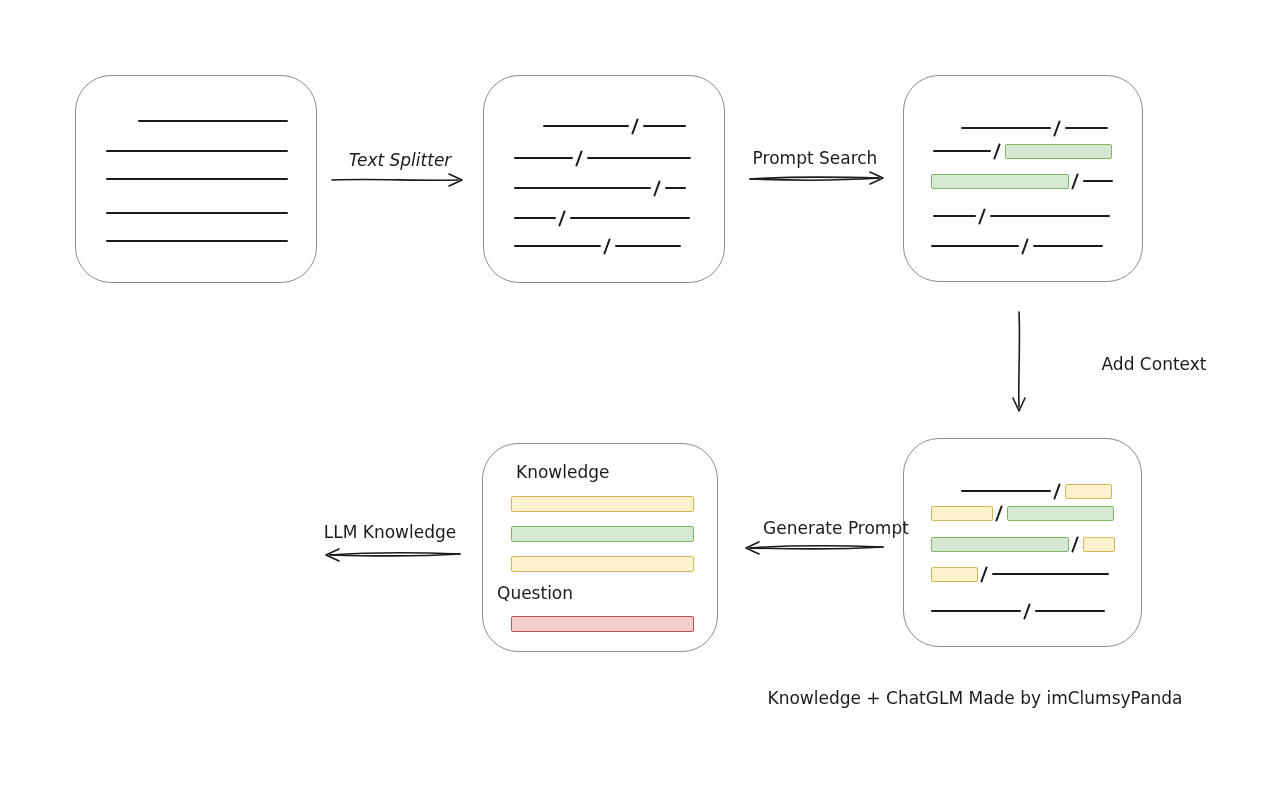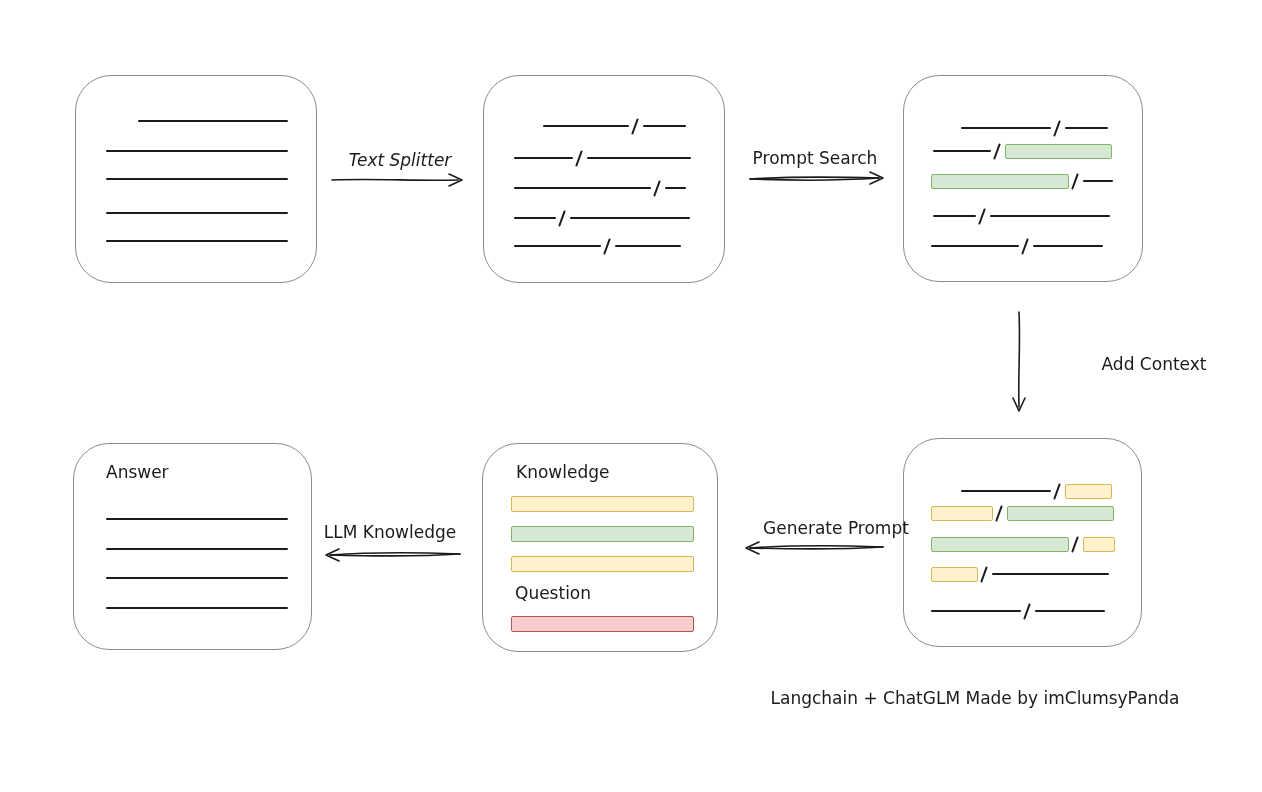--- a/index.html
+++ b/index.html
@@ -37,21 +37,21 @@
   }
   .bar{
     position:absolute;height:16px;border:1.5px solid;border-radius:2px;
     box-sizing:border-box;
   }
   .box-label{
     position:absolute;font-size:17px;line-height:20px;
     white-space:nowrap;color:#1b1b1b;
   }
   .knowledge-pos{left:33px;top:18px;}
-  .question-pos{left:32px;top:139px;}
+  .question-pos{left:14px;top:139px;}
   .answer-pos{left:32px;top:18px;}
   .arrow-label{
     position:absolute;transform:translate(-50%,-50%);
     font-size:17px;white-space:nowrap;color:#1b1b1b;
   }
   .caption{
     position:absolute;left:975px;top:698px;
     transform:translate(-50%,-50%);
     font-size:17px;white-space:nowrap;color:#1b1b1b;
   }
@@ -191,36 +191,21 @@
 
   <div class="box" style="left: 482px; top: 443px; width: 236px; height: 209px;">
     <div class="box-label knowledge-pos">Knowledge</div>
     <div class="box-label question-pos">Question</div>
   <div class="bar" style="left: 28px; top: 52px; width: 183px; background: rgb(255, 242, 204); border-color: rgb(214, 182, 86);"></div>
       <div class="bar" style="left: 28px; top: 82px; width: 183px; background: rgb(213, 232, 212); border-color: rgb(130, 179, 102);"></div>
       <div class="bar" style="left: 28px; top: 112px; width: 183px; background: rgb(255, 242, 204); border-color: rgb(214, 182, 86);"></div>
       <div class="bar" style="left: 28px; top: 172px; width: 183px; background: rgb(248, 206, 204); border-color: rgb(184, 84, 80);"></div>
     </div>
 
-  <div class="box" style="left: 73px; top: 443px; width: 239px; height: 207px;">
-    <div class="box-label answer-pos">Answer</div>
-  <div class="text-row" style="left: 32px; top: 66px;">
-        <div class="seg-line" style="width: 182px;"></div>
-      </div>
-      <div class="text-row" style="left: 32px; top: 96px;">
-        <div class="seg-line" style="width: 182px;"></div>
-      </div>
-      <div class="text-row" style="left: 32px; top: 125px;">
-        <div class="seg-line" style="width: 182px;"></div>
-      </div>
-      <div class="text-row" style="left: 32px; top: 155px;">
-        <div class="seg-line" style="width: 182px;"></div>
-      </div>
-    </div>
 
   <div class="arrow-label" style="left: 400px; top: 160px; font-style: italic;">Text Splitter</div>
   <div class="arrow-label" style="left: 815px; top: 158px;">Prompt Search</div>
   <div class="arrow-label" style="left: 1154px; top: 364px;">Add Context</div>
   <div class="arrow-label" style="left: 812px; top: 528px; margin-left: 24px;">Generate Prompt</div>
   <div class="arrow-label" style="left: 390px; top: 532px;">LLM Knowledge</div>
 
-  <div class="caption">Langchain + ChatGLM Made by imClumsyPanda</div>
+  <div class="caption">Knowledge + ChatGLM Made by imClumsyPanda</div>
 </div>
 
 </body></html>

